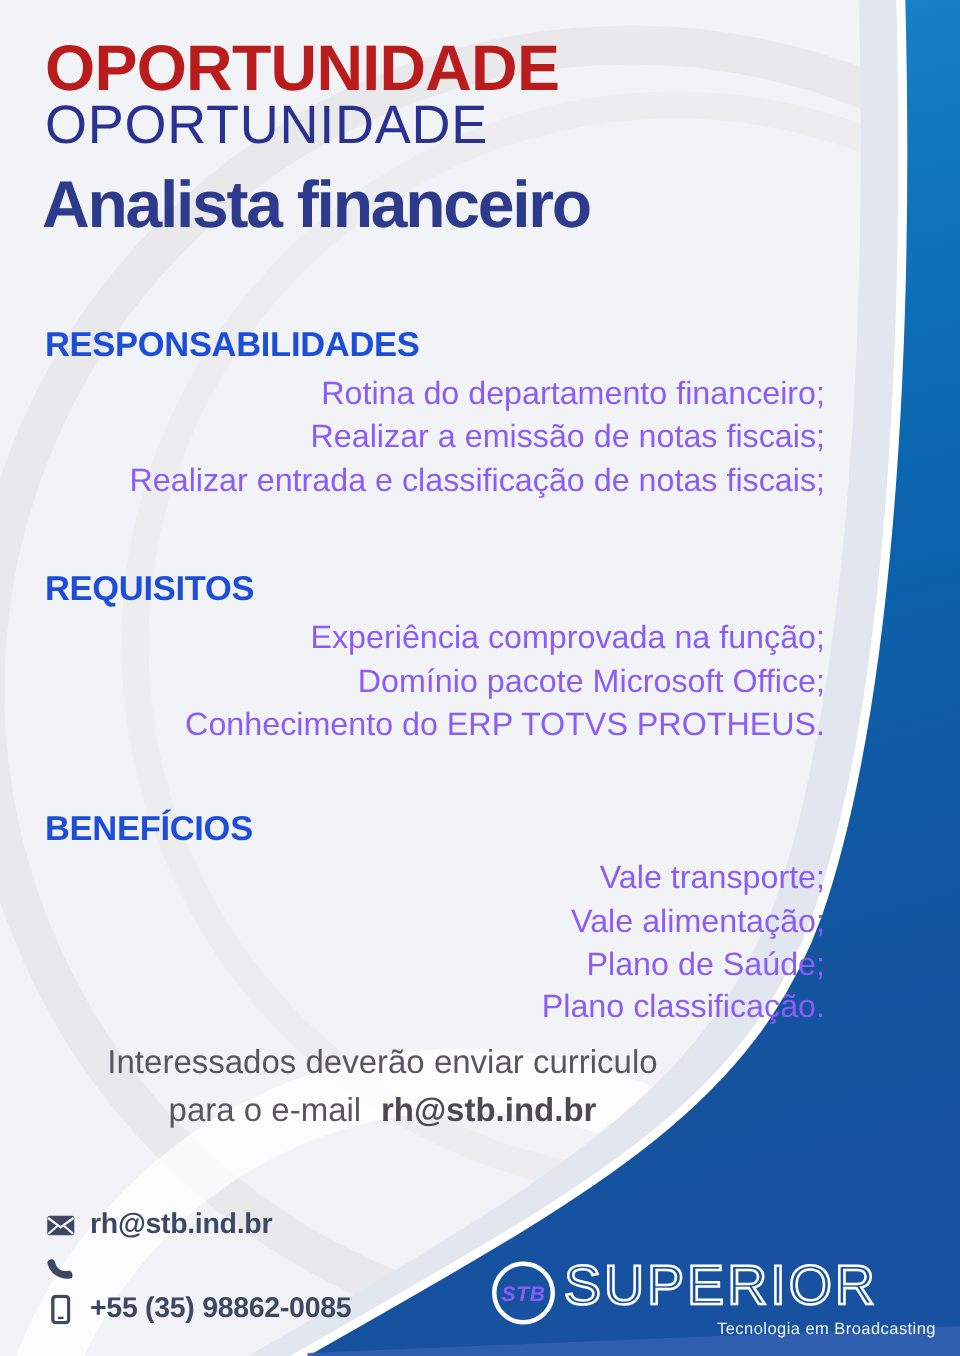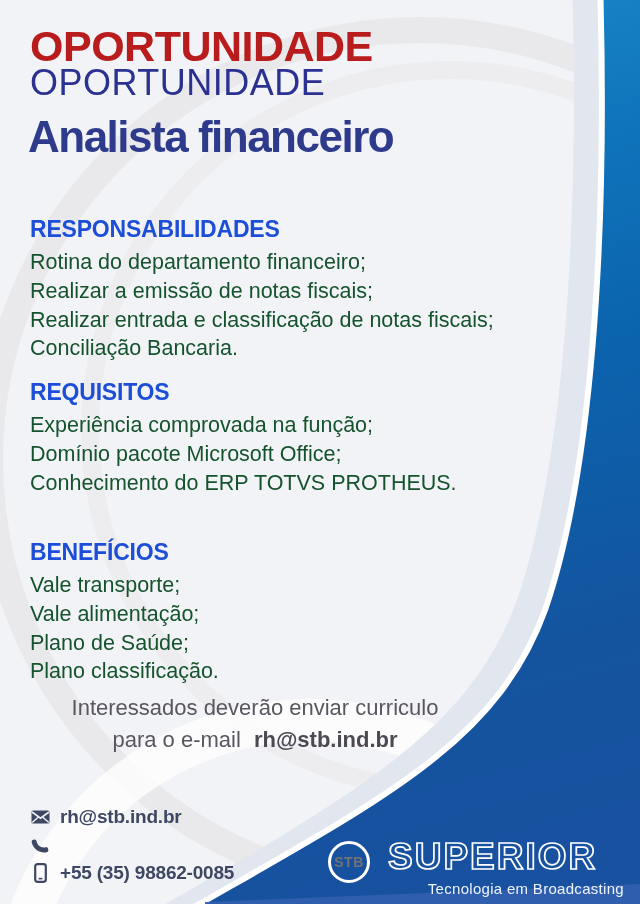--- a/index.html
+++ b/index.html
@@ -10,41 +10,41 @@
   }
   svg.bg{position:absolute;left:0;top:0;width:640px;height:904px;}
   .abs{position:absolute;}
 
   .headline1{left:30px;top:22px;font-size:43px;font-weight:800;letter-spacing:-0.5px;color:#b91c1c;}
   .headline2{left:30px;top:62px;font-size:36px;font-weight:400;letter-spacing:0.5px;color:#2b3191;}
   .jobtitle{left:28px;top:112px;font-size:44px;font-weight:700;letter-spacing:-1.5px;color:#2e3a8c;margin:0;}
 
   .section{left:30px;width:520px;}
   .section h2{margin:0 0 5px 0;font-size:23px;font-weight:700;letter-spacing:-0.2px;color:#1d4ed8;}
-  .section p{margin:0;font-size:21.5px;line-height:28.8px;color:#14532d;}
+  .section p{margin:0;font-size:21.5px;line-height:28.8px;color:#8b5cf6;text-align:right;}
   .sec1{top:216px;} .sec2{top:379px;} .sec3{top:539px;}
 
   .cta{left:20px;top:692px;width:470px;text-align:center;
        font-size:22px;line-height:31.5px;color:#5a565f;}
   .cta p{margin:0;}
   .cta strong{font-weight:700;color:#4c4952;}
   .cta .sp{display:inline-block;width:7px;}
 
   .contact{left:30px;top:803px;}
   .contact .row{display:flex;align-items:center;gap:10px;height:28px;
                 color:#3e4862;font-weight:700;font-size:19px;letter-spacing:-0.2px;}
   .contact .ic{width:20px;display:flex;justify-content:center;}
 
   .logo{left:328px;top:836px;width:296px;height:62px;color:#ffffff;}
   .logo .badge{position:absolute;left:0;top:5px;width:36px;height:36px;border:3px solid #fff;
                border-radius:50%;display:flex;align-items:center;justify-content:center;
-               font-weight:700;font-size:14px;letter-spacing:0.5px;color:#737373;}
-  .logo .name{position:absolute;left:60px;top:2px;font-size:37px;font-weight:700;letter-spacing:2px;
+               font-style:italic;font-weight:700;font-size:14px;letter-spacing:0.5px;color:#8b5cf6;}
+  .logo .name{position:absolute;left:48px;top:2px;font-size:37px;font-weight:400;letter-spacing:2px;
               color:transparent;-webkit-text-stroke:1.7px #ffffff;line-height:1;}
-  .logo .tagline{position:absolute;right:0;top:44px;font-size:15px;font-weight:400;color:#eef3fa;letter-spacing:0.3px;}
+  .logo .tagline{position:absolute;right:0;top:44px;font-size:11px;font-weight:400;color:#eef3fa;letter-spacing:0.3px;}
 </style>
 </head>
 <body>
 
 <div class="page">
 
   <svg class="bg" viewBox="0 0 640 904" aria-hidden="true">
     <defs>
       <linearGradient id="swoosh" x1="0" y1="0" x2="0.15" y2="1">
         <stop offset="0" stop-color="#1e8ecf"></stop>
@@ -70,21 +70,20 @@
 
   <div class="abs headline1">OPORTUNIDADE</div>
   <div class="abs headline2">OPORTUNIDADE</div>
   <h1 class="abs jobtitle">Analista financeiro</h1>
 
   <div class="abs section sec1">
     <h2>RESPONSABILIDADES</h2>
     <p>Rotina do departamento financeiro;</p>
     <p>Realizar a emissão de notas fiscais;</p>
     <p>Realizar entrada e classificação de notas fiscais;</p>
-    <p>Conciliação Bancaria.</p>
   </div>
 
   <div class="abs section sec2">
     <h2>REQUISITOS</h2>
     <p>Experiência comprovada na função;</p>
     <p>Domínio pacote Microsoft Office;</p>
     <p>Conhecimento do ERP TOTVS PROTHEUS.</p>
   </div>
 
   <div class="abs section sec3">

